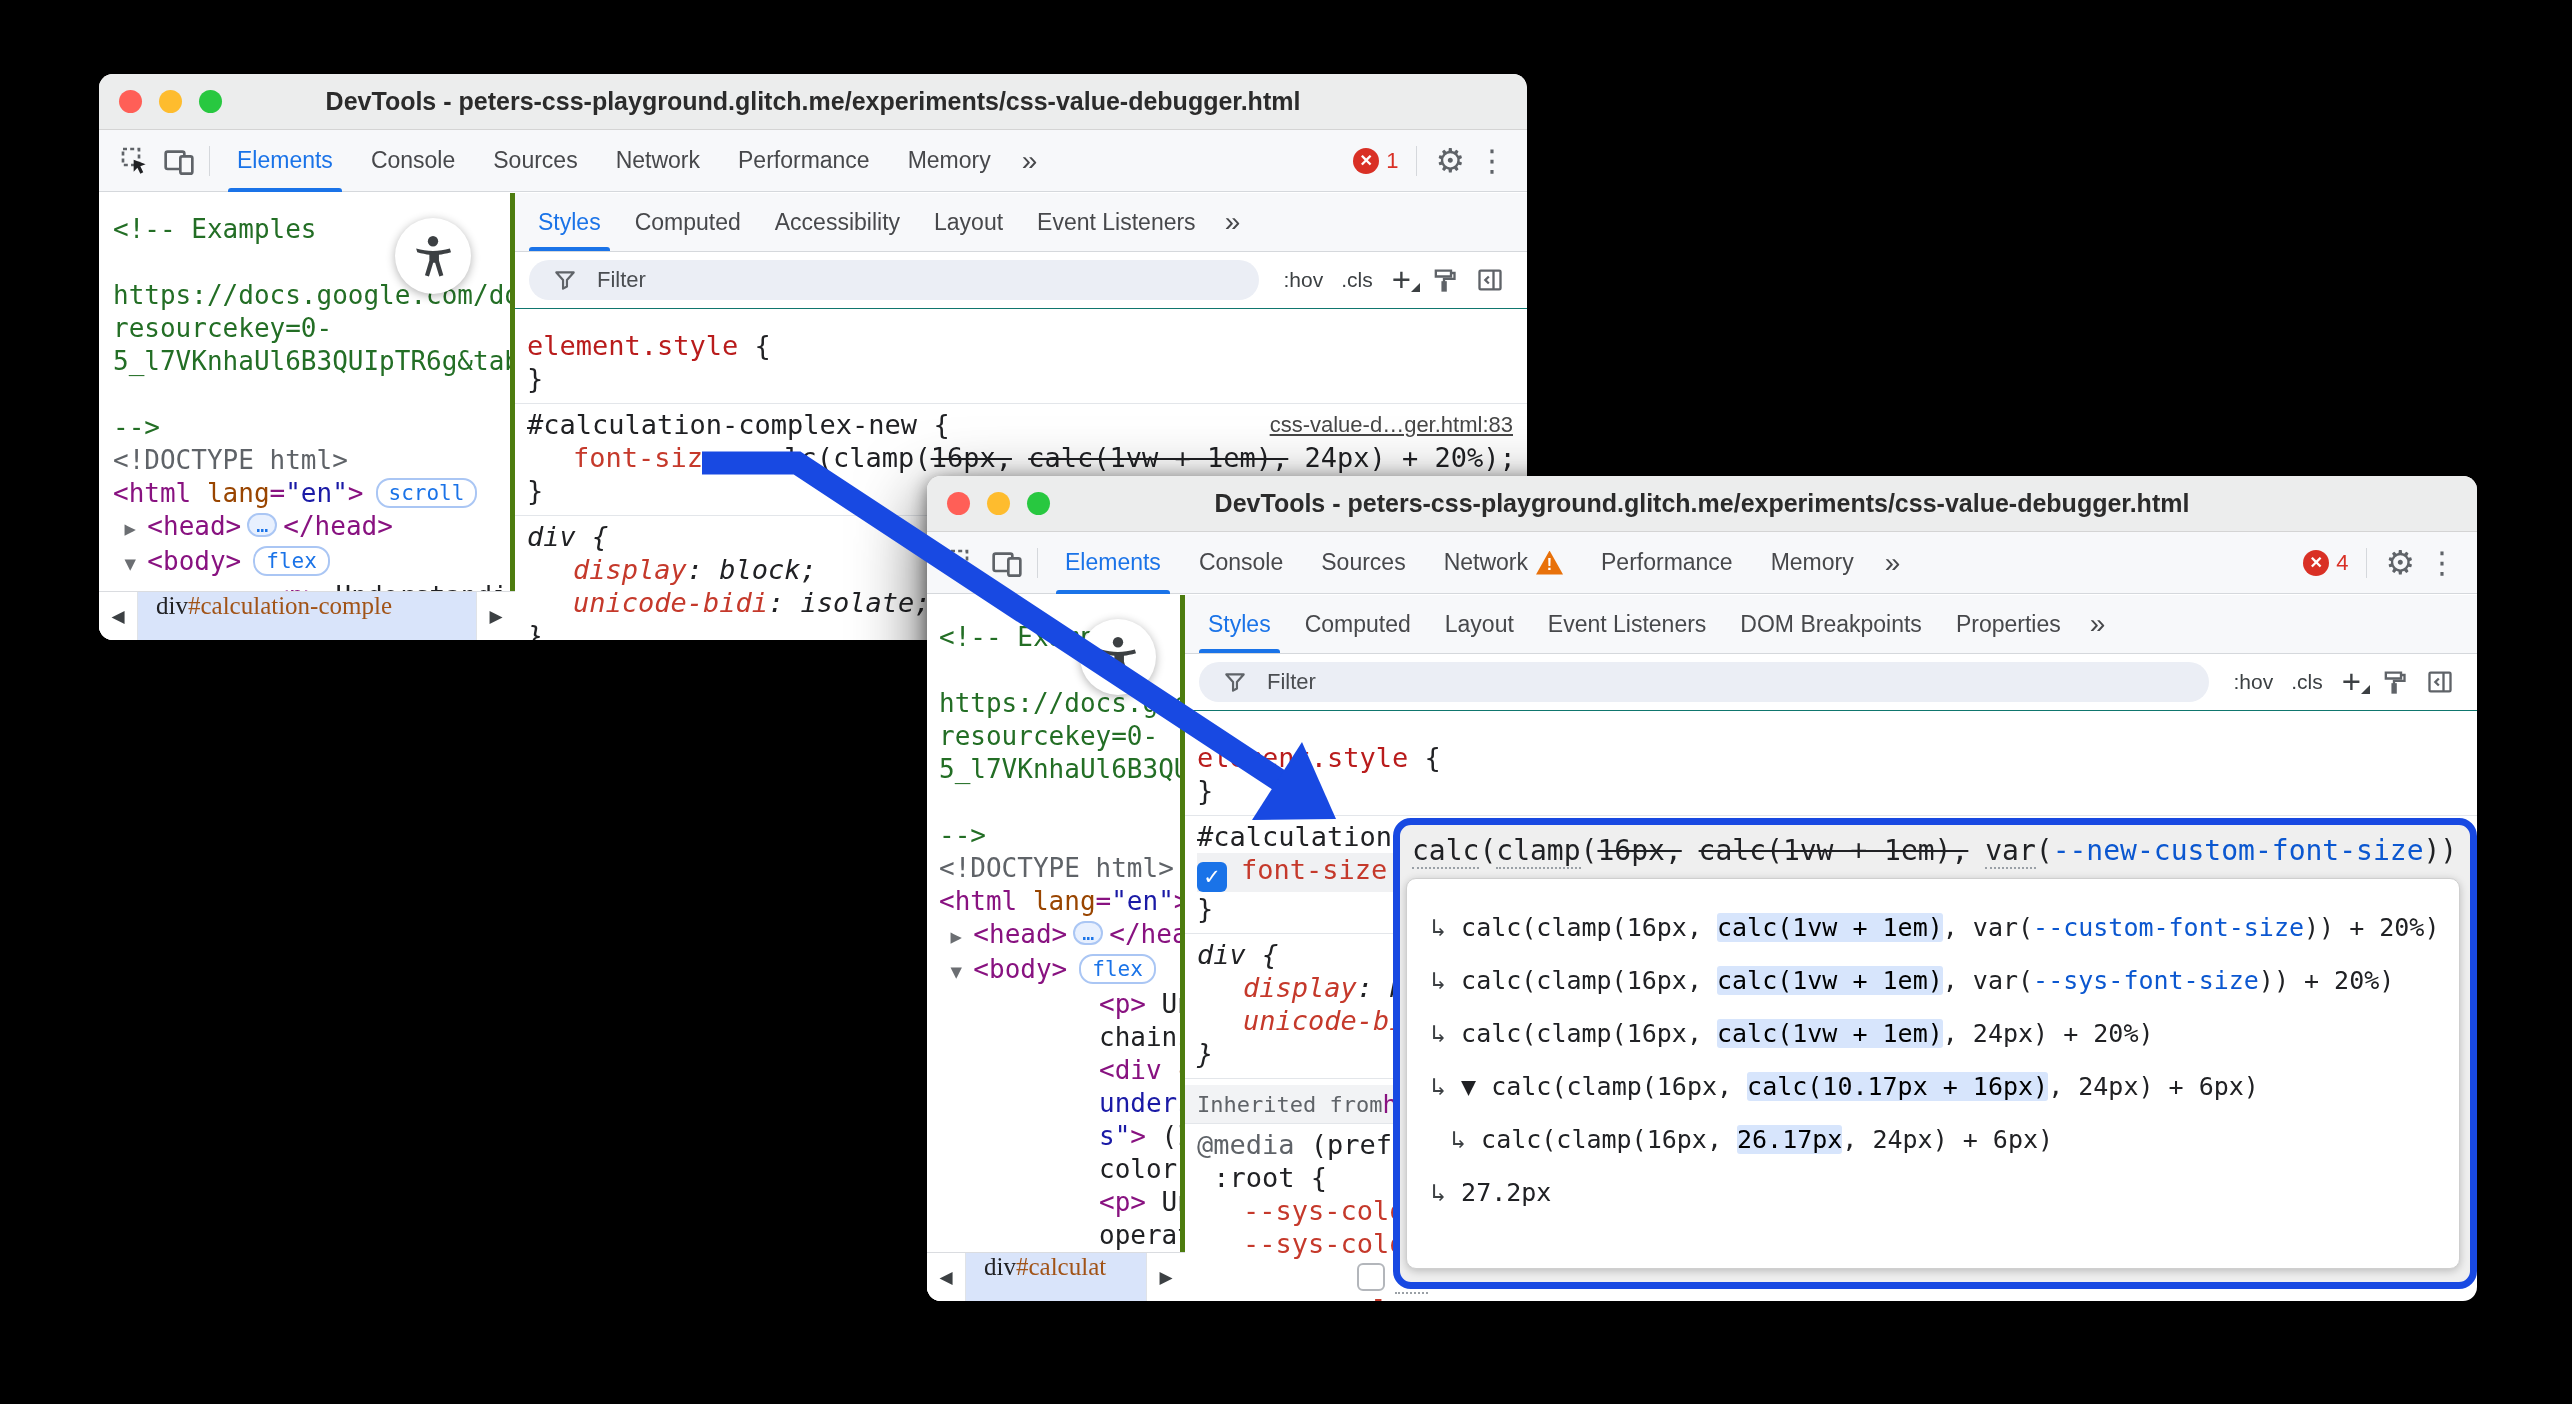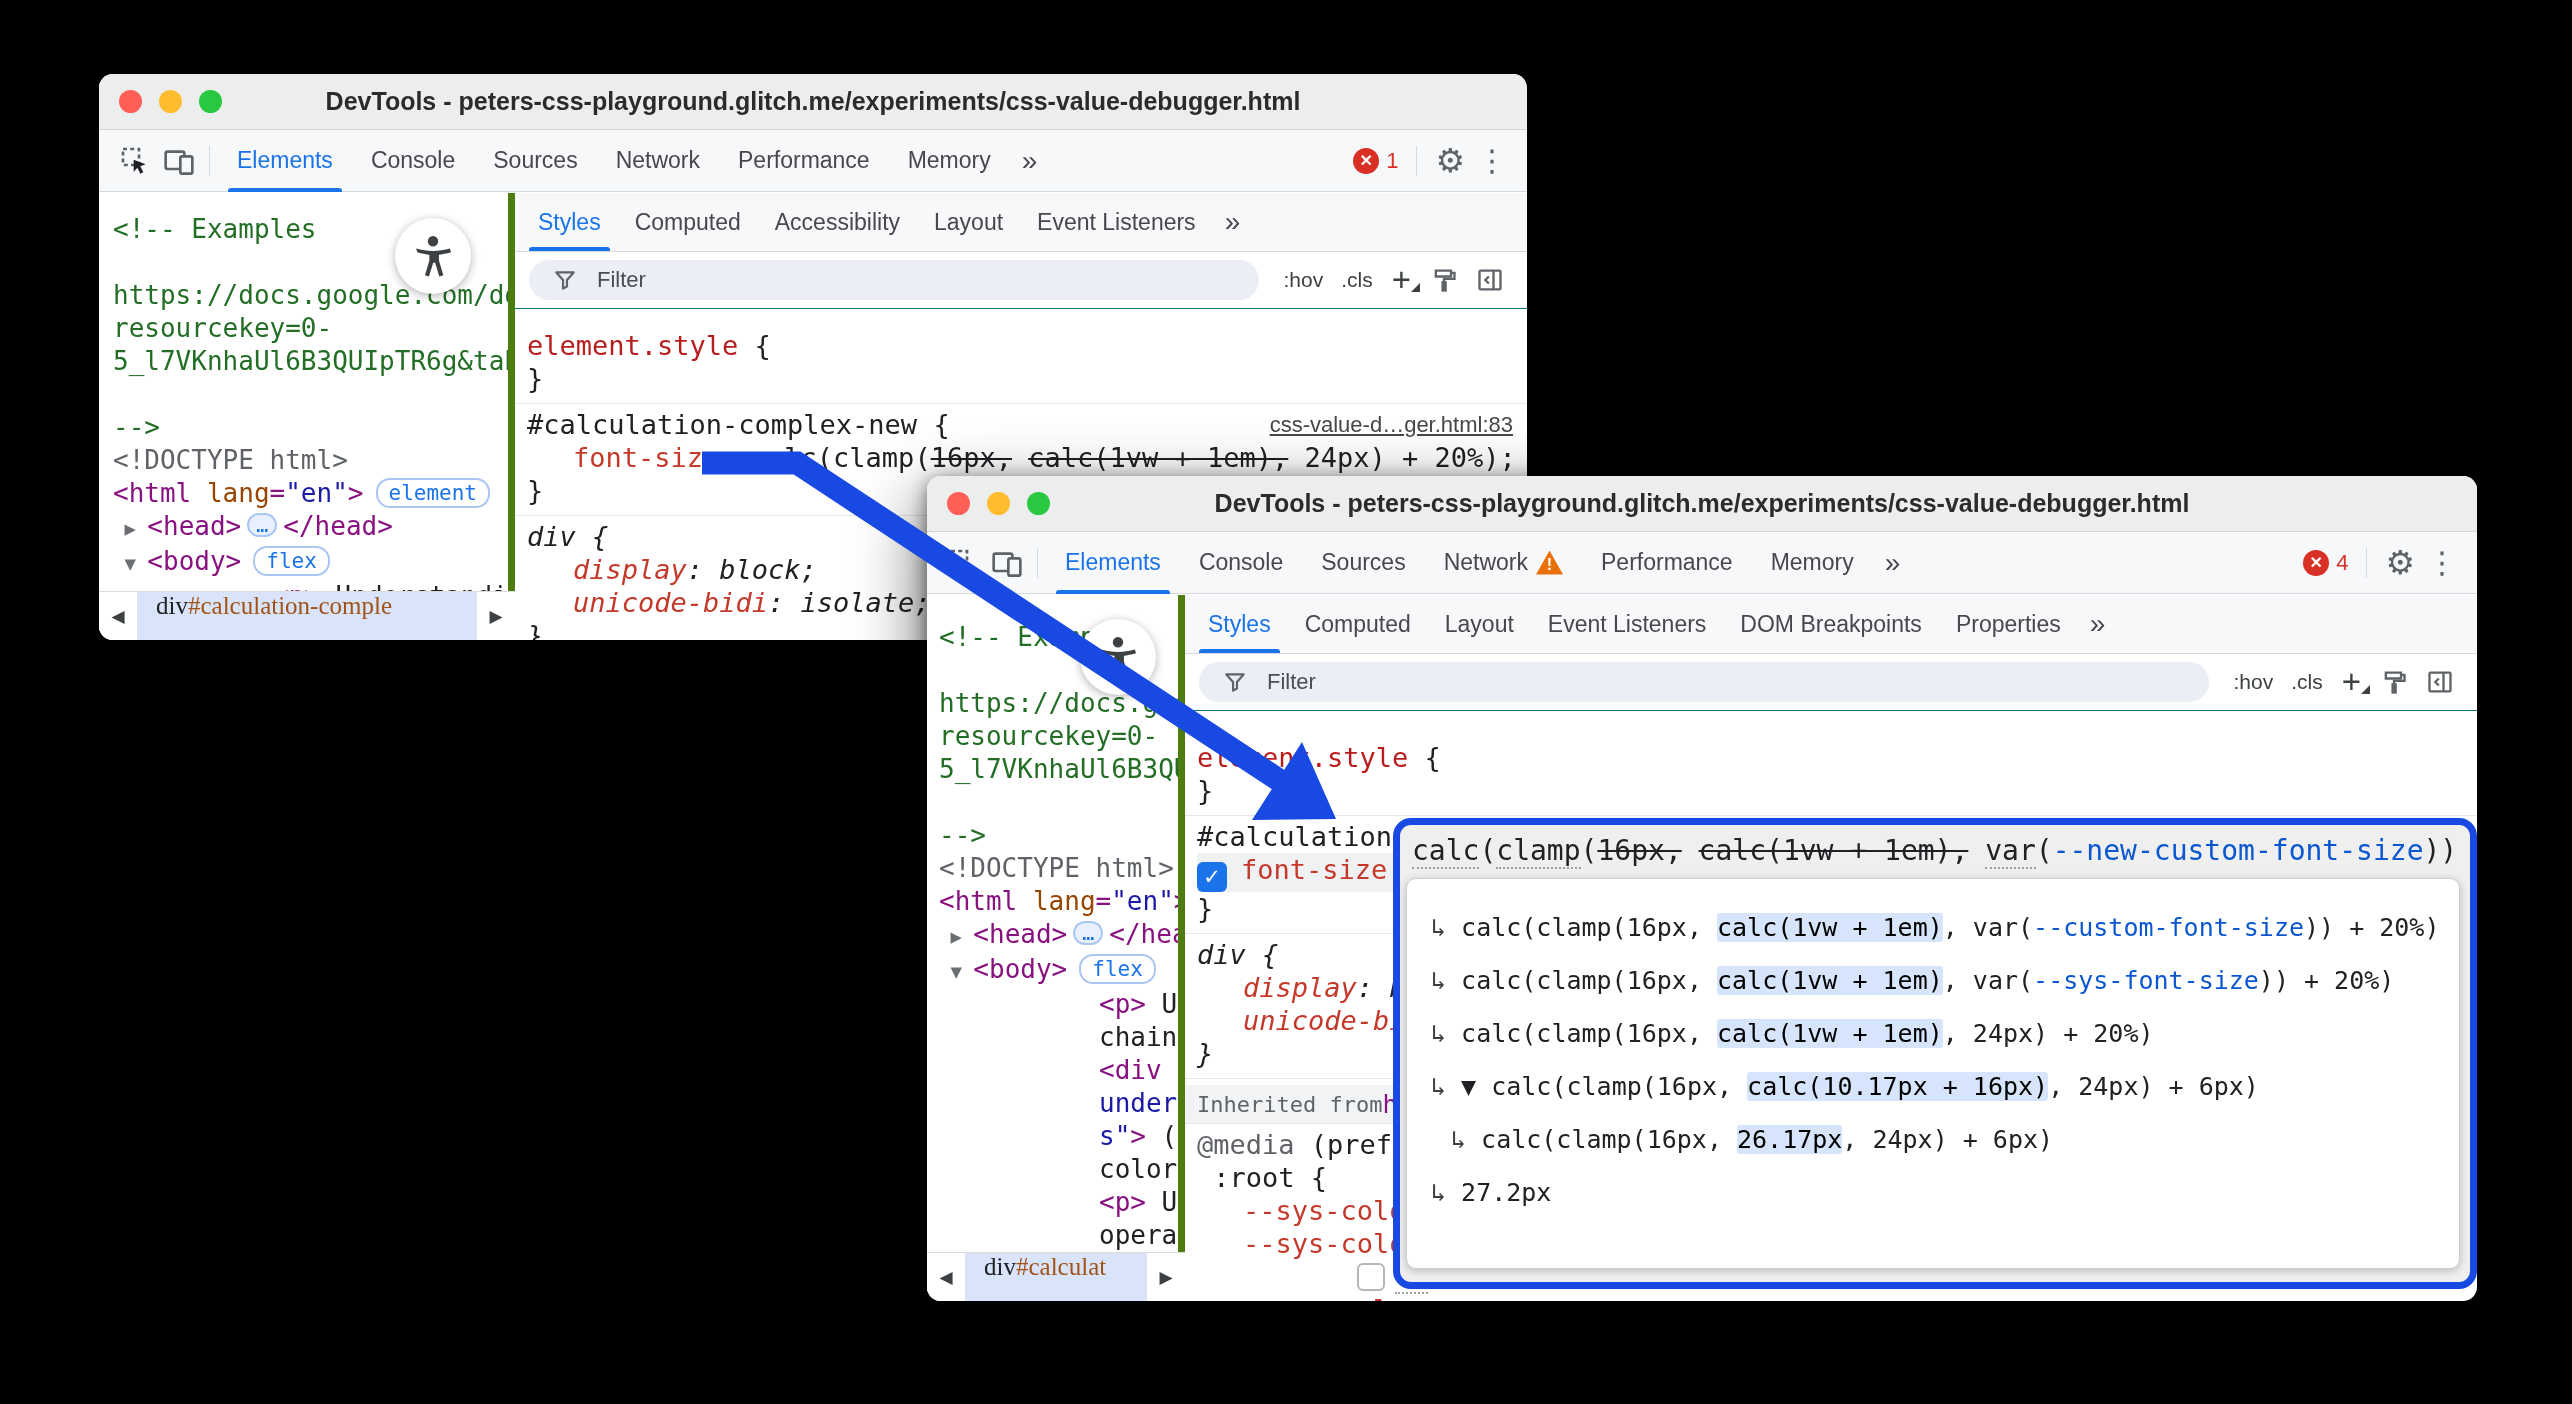--- a/index.html
+++ b/index.html
@@ -33,21 +33,21 @@
   .errcount{font-size:22px;color:var(--err);}
   .gear{font-size:33px;color:#5f6368;padding:0 10px;}
   .kebab{font-size:30px;color:#5f6368;padding:0 6px 0 2px;}
   .warntri{width:27px;height:24px;margin-left:8px;background:var(--warn);
     clip-path:polygon(50% 0,100% 100%,0 100%);display:flex;align-items:flex-end;justify-content:center;}
   .warntri span{color:#fff;font-size:16px;font-weight:700;line-height:20px;}
   
   .content{position:absolute;left:0;right:0;bottom:0;display:flex;}
   .back .content{top:119px;}
   .front .content{top:119px;}
-  .dompanel{border-right:7px solid #4d7c0f;overflow:hidden;box-sizing:border-box;
+  .dompanel{border-right:5px solid #4d7c0f;overflow:hidden;box-sizing:border-box;
     font-size:26px;color:#202124;}
   .back .dompanel{width:416px;padding-top:20px;}
   .front .dompanel{width:258px;padding-top:26px;}
   .stylespanel{flex:1;position:relative;overflow:hidden;min-width:0;}
   
   .subtabs{height:58px;background:#f7f8fa;border-bottom:1px solid #d5d8dc;display:flex;
     align-items:center;padding-left:6px;}
   .stab{position:relative;height:58px;display:flex;align-items:center;padding:0 17px;
     font-size:23px;color:#47484b;white-space:nowrap;}
   .stab.active{color:var(--accent);}
@@ -178,21 +178,21 @@
   <div class="content">
     <div class="dompanel mono" style="padding-left:14px;">
         <div class="cline"><span class="cmt">&lt;!-- Examples</span></div>
         <div class="cline">&nbsp;</div>
         <div class="cline"><span class="cmt">https://docs.google.com/doc</span></div>
         <div class="cline"><span class="cmt">resourcekey=0-</span></div>
         <div class="cline"><span class="cmt">5_l7VKnhaUl6B3QUIpTR6g&amp;tab=</span></div>
         <div class="cline">&nbsp;</div>
         <div class="cline"><span class="cmt">--&gt;</span></div>
         <div class="cline"><span class="gray">&lt;!DOCTYPE html&gt;</span></div>
-        <div class="cline"><span class="tag">&lt;html</span><span class="dark"> </span><span class="attr">lang</span><span class="tag">=</span><span class="attrval">"en"</span><span class="tag">&gt;</span><span class="badge">element</span></div>
+        <div class="cline"><span class="tag">&lt;html</span><span class="dark"> </span><span class="attr">lang</span><span class="tag">=</span><span class="attrval">"en"</span><span class="tag">&gt;</span><span class="badge">scroll</span></div>
         <div class="cline ind-h"><span class="twisty"> ▶ </span><span class="tag">&lt;head&gt;</span><span class="ellip">…</span><span class="tag">&lt;/head&gt;</span></div>
         <div class="cline ind-h"><span class="twisty"> ▼ </span><span class="tag">&lt;body&gt;</span><span class="badge">flex</span></div>
         <div class="cline ind2"><span class="tag">&lt;p&gt;</span><span class="txt"> Understanding decla</span></div>
       </div>
     <div class="stylespanel">
       <div class="subtabs">
         <div class="stab active">Styles</div>
         <div class="stab">Computed</div>
         <div class="stab">Accessibility</div>
         <div class="stab">Layout</div>

